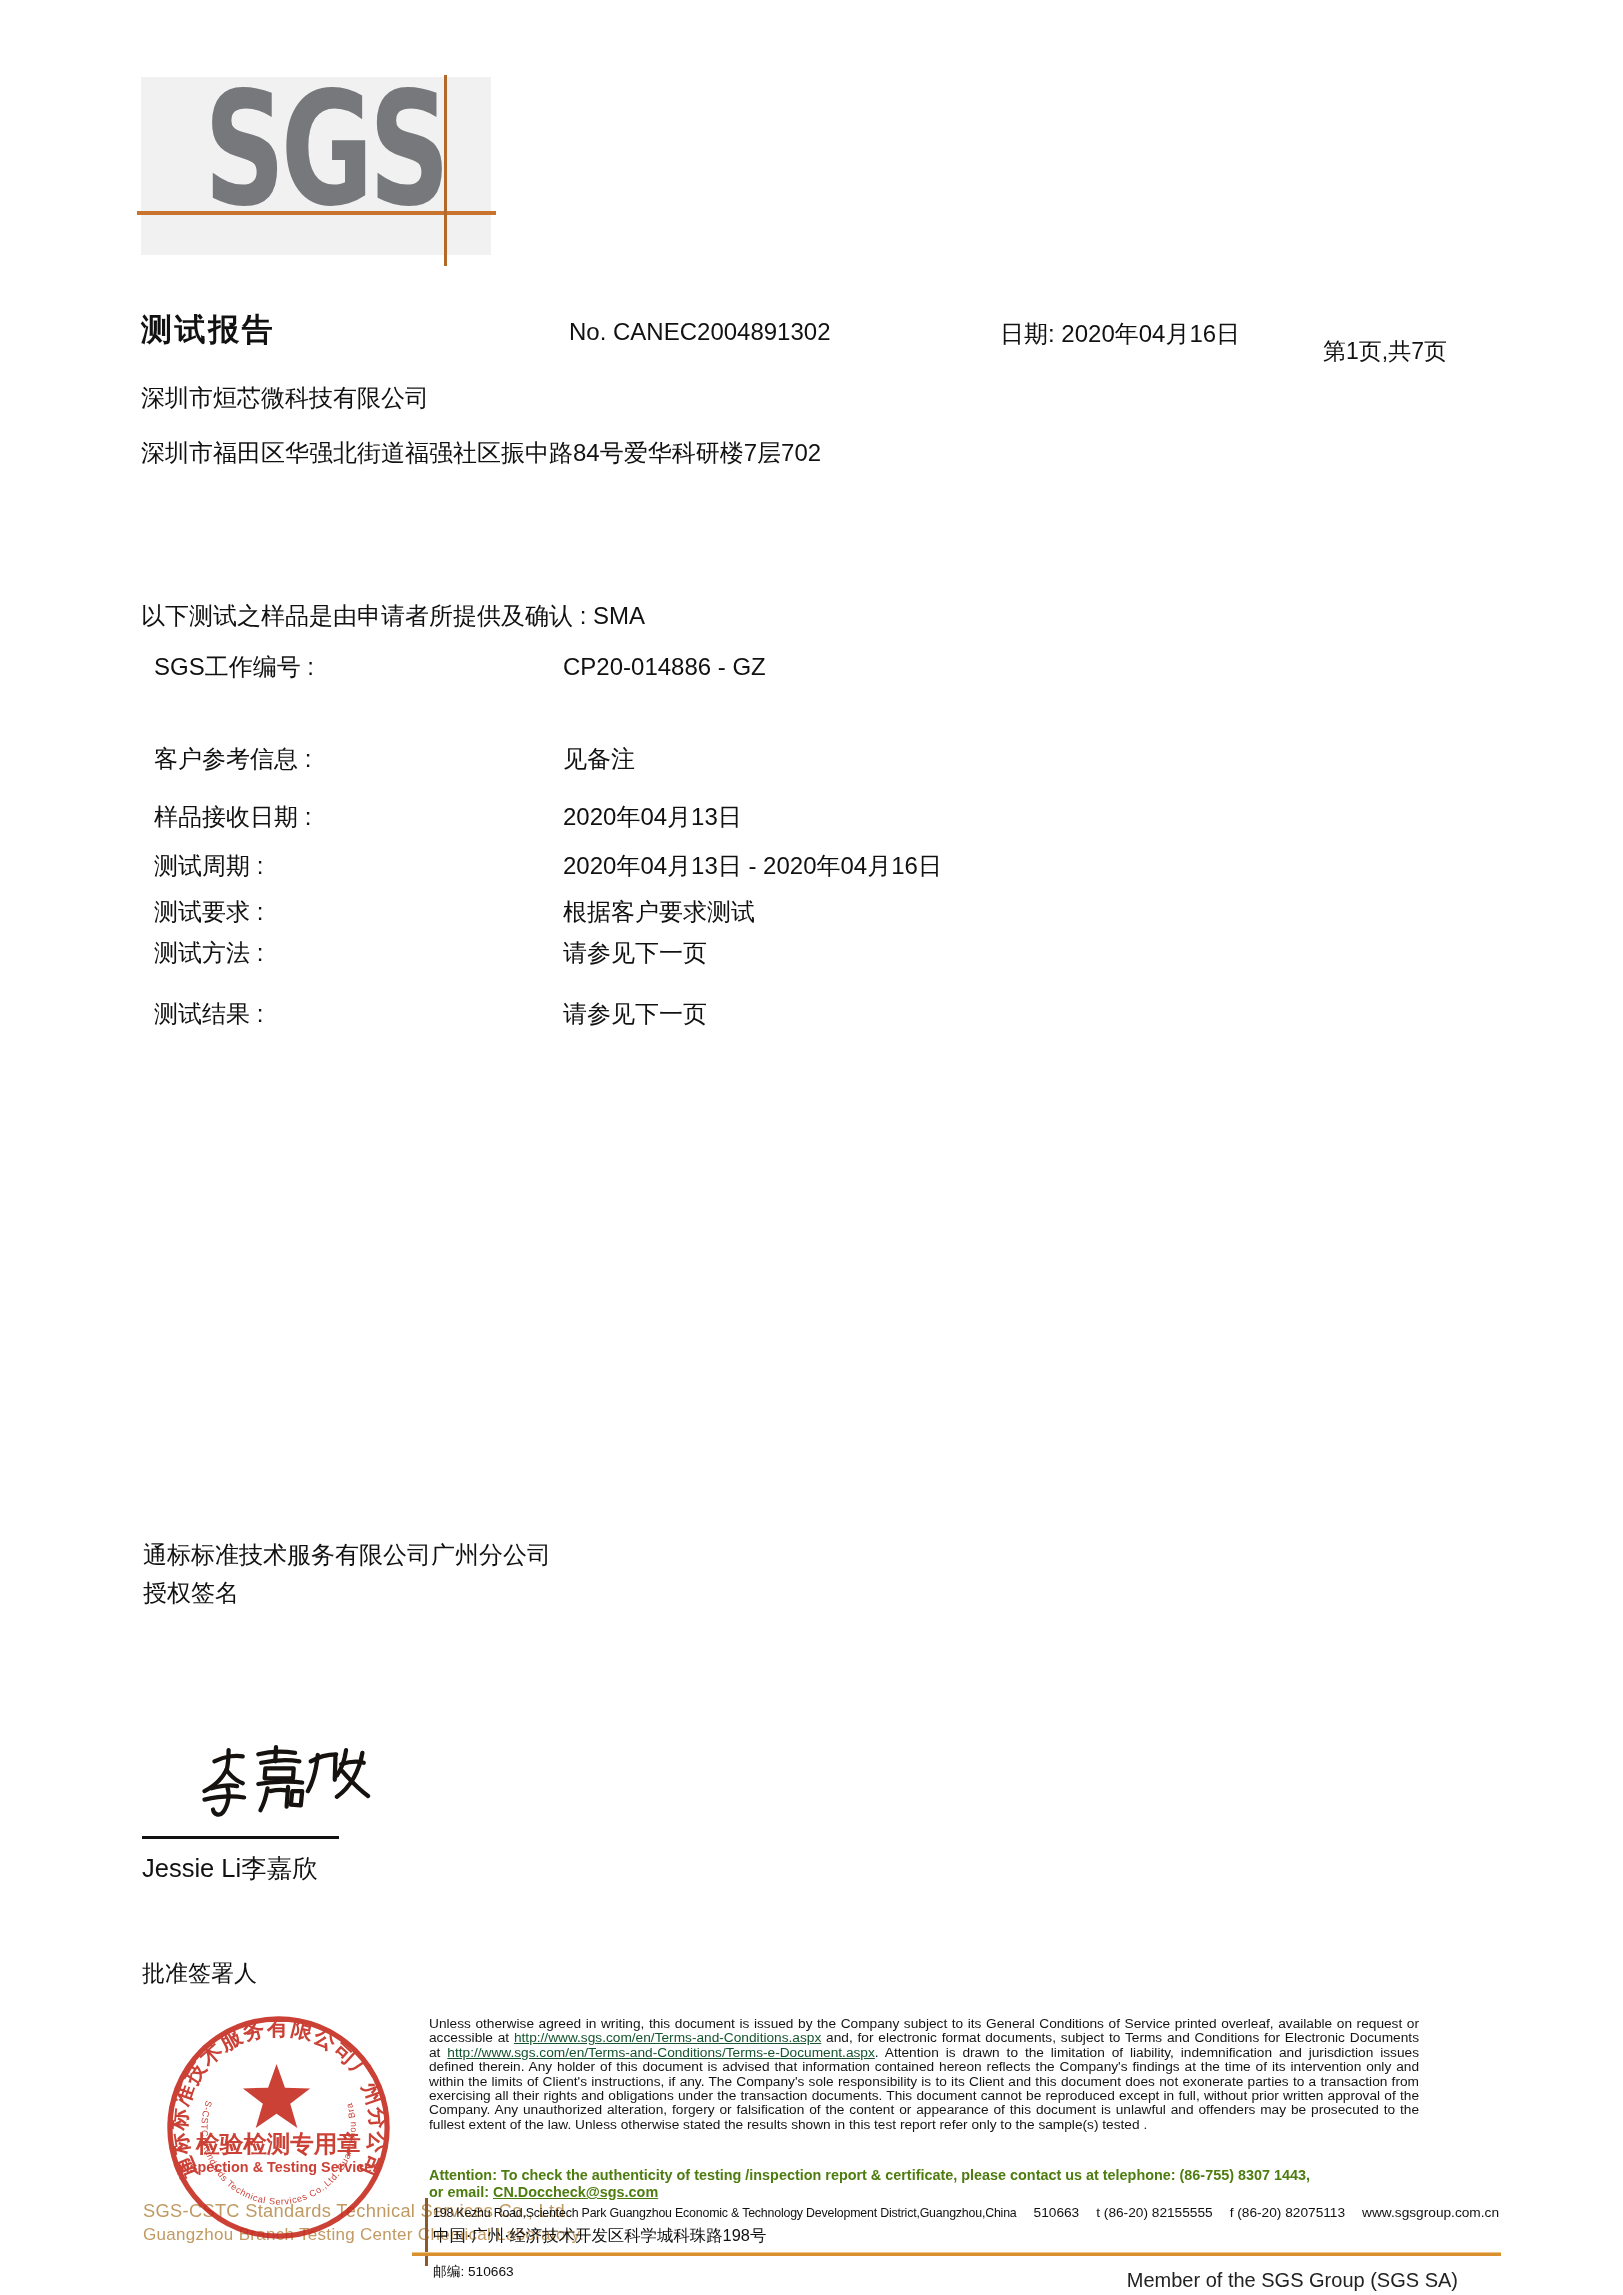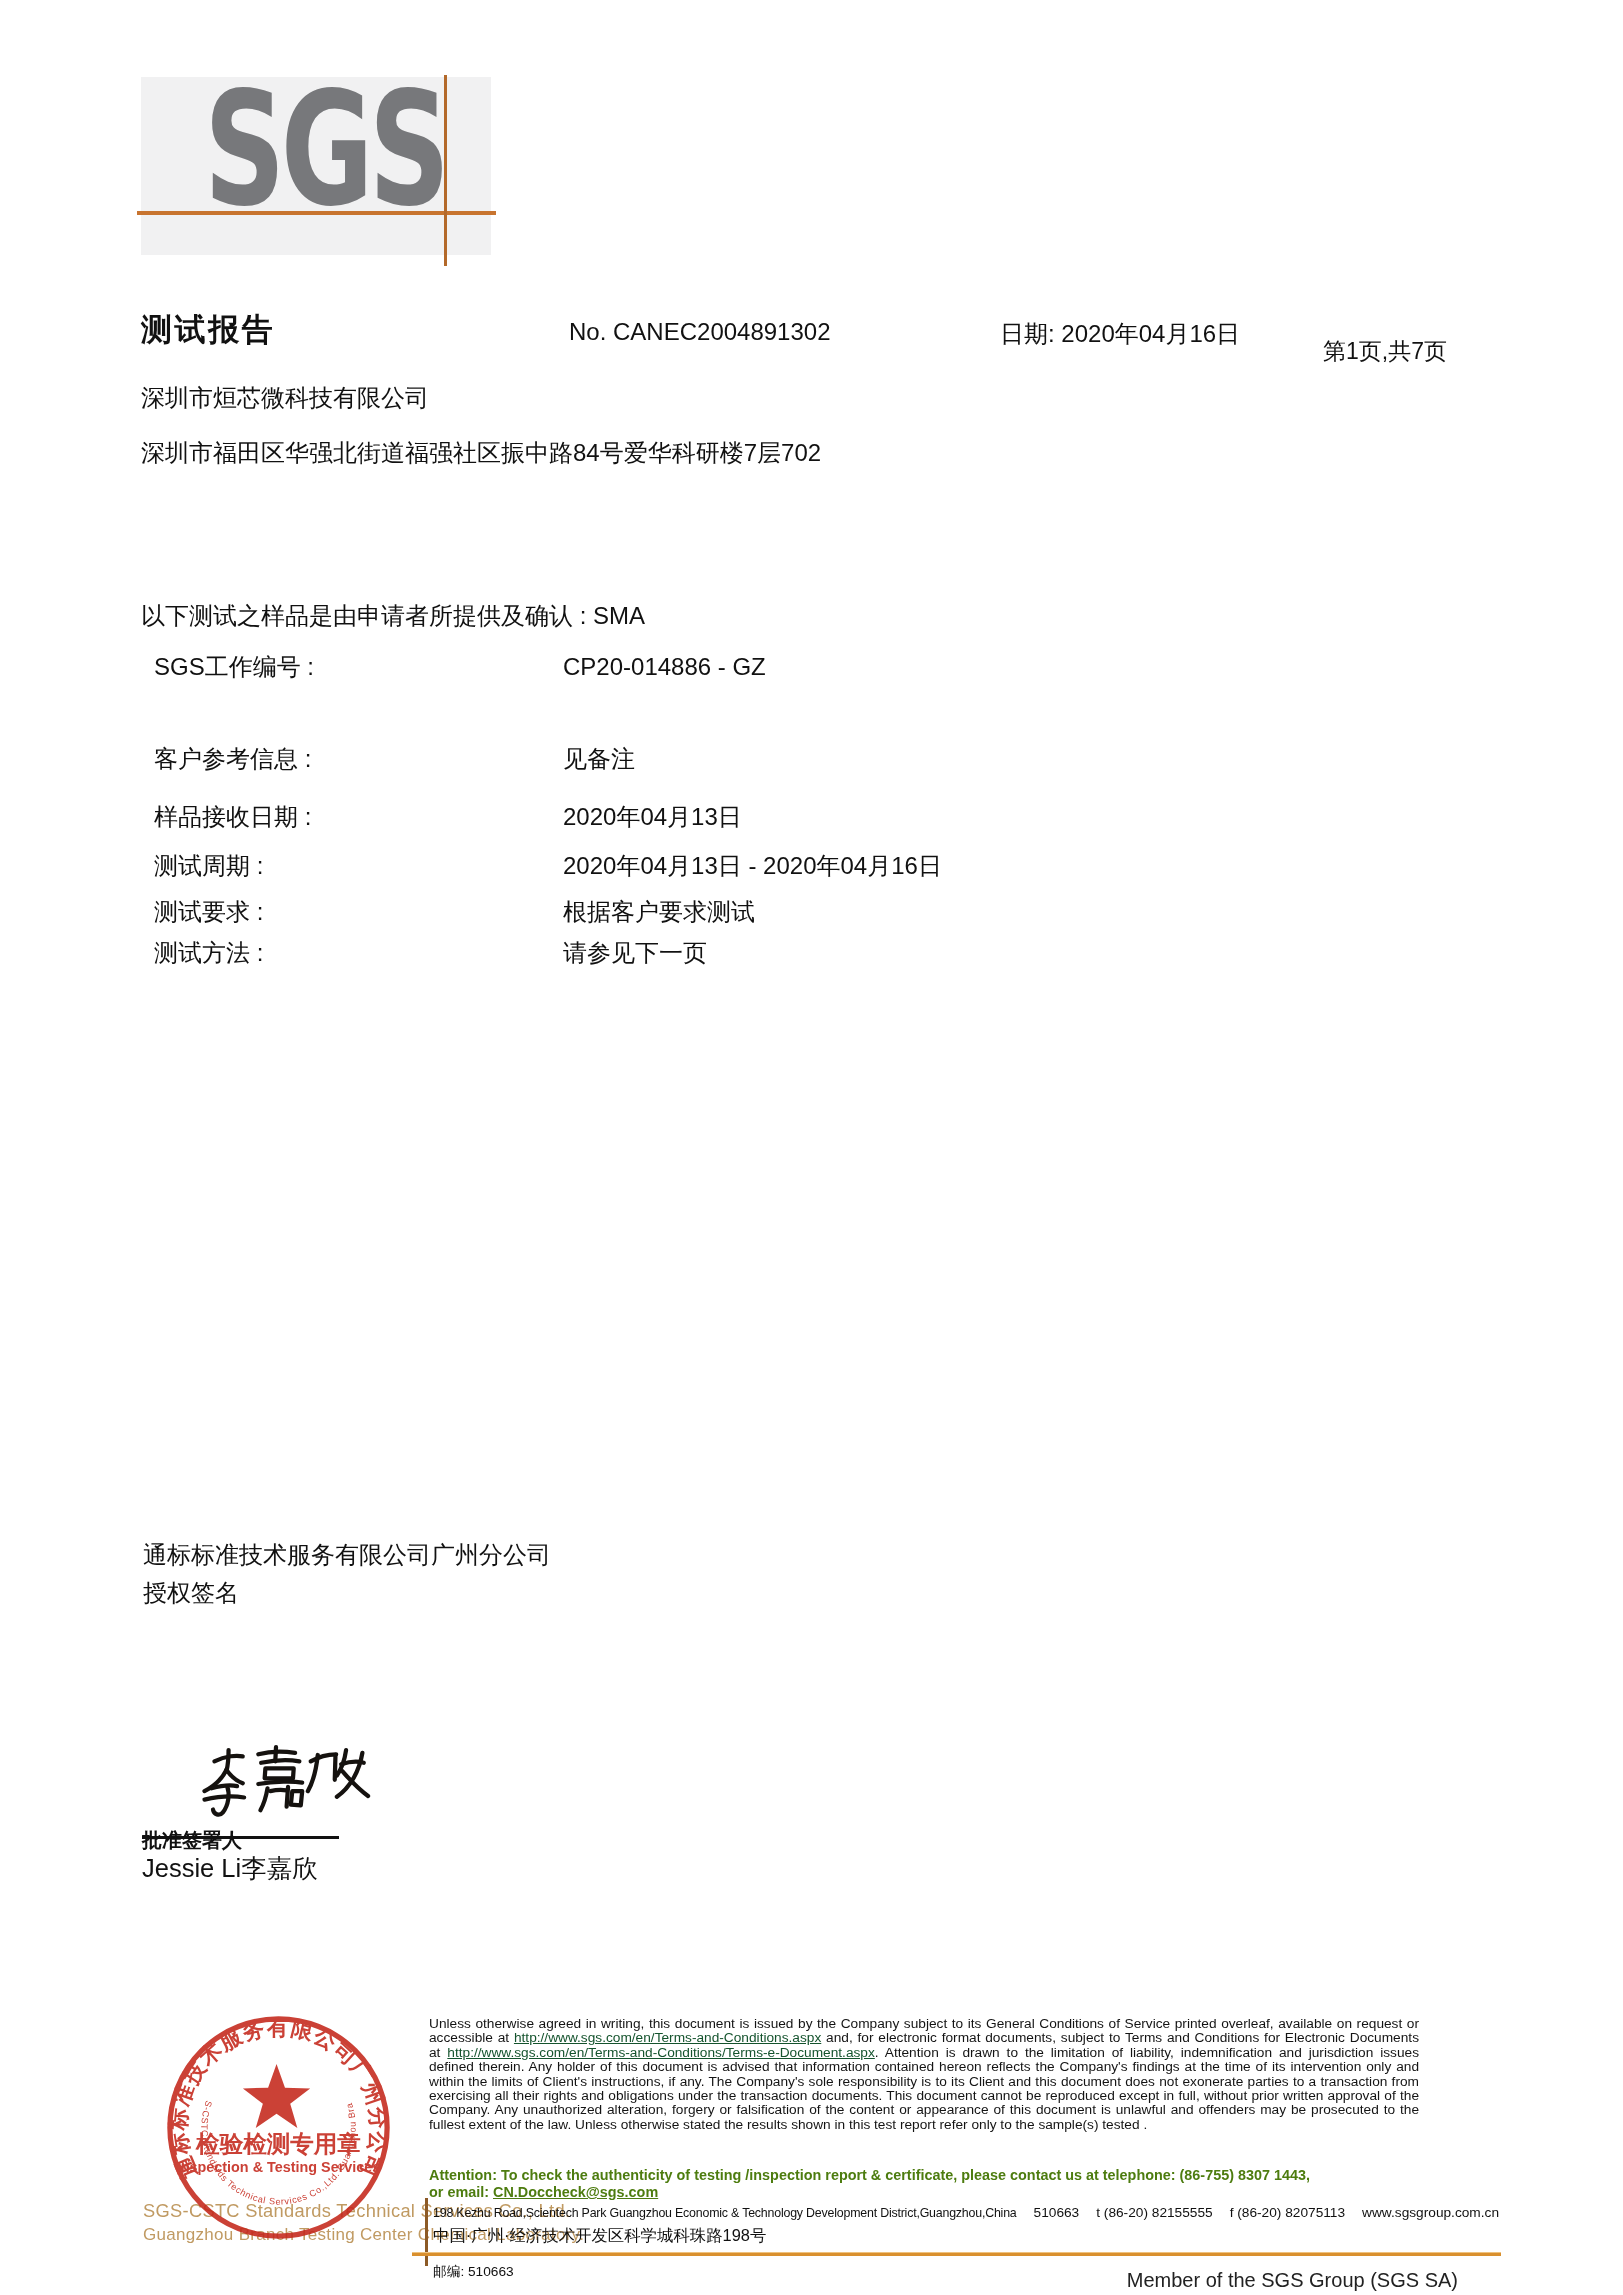--- a/index.html
+++ b/index.html
@@ -35,21 +35,21 @@
   .irow .lbl{display:inline-block;min-width:409px;}
   .r0{top:651px;} .r1{top:697px;} .r2{top:743px;} .r3{top:801px;}
   .r4{top:850px;} .r5{top:896px;} .r6{top:937px;} .r7{top:998px;}
 
   
   .sig-company{left:143px;top:1539px;font-size:24px;}
   .sig-auth{left:143px;top:1577px;font-size:24px;}
   .sig-svg{left:196px;top:1744px;}
   .sig-line{left:142px;top:1836px;width:197px;height:3.3px;background:#111;}
   .sig-name{left:142px;top:1851px;font-size:25.5px;}
-  .sig-title{left:142px;top:1827px;font-size:20px;font-weight:bold;}
+  .sig-title{left:142px;top:1958px;font-size:23px;}
 
   
   .lab-line1{left:143px;top:2200px;font-size:18.3px;color:#c09a62;letter-spacing:0.3px;}
   .lab-line2{left:143px;top:2225px;font-size:17px;color:#c09a62;letter-spacing:0.3px;}
   .stamp{left:164px;top:2013px;width:229px;height:229px;opacity:0.88;}
 
   
   .legal{
     left:429px;top:2017px;width:990px;font-size:13.7px;line-height:14.4px;
     text-align:justify;color:#141414;
@@ -102,20 +102,23 @@
     <span class="lbl">样品接收日期 :</span><span>2020年04月13日</span>
   </div>
   <div class="abs irow r4">
     <span class="lbl">测试周期 :</span><span>2020年04月13日 - 2020年04月16日</span>
   </div>
   <div class="abs irow r6">
     <span class="lbl">测试方法 :</span><span>请参见下一页</span>
   </div>
   <div class="abs irow r5">
     <span class="lbl">测试要求 :</span><span>根据客户要求测试</span>
+  </div>
+  <div class="abs irow r7">
+    <span class="lbl">测试结果 :</span><span>请参见下一页</span>
   </div>
 
   <div class="abs sig-company">通标标准技术服务有限公司广州分公司</div>
   <div class="abs sig-auth">授权签名</div>
 
   <svg class="abs sig-svg" width="177" height="85" viewBox="0 0 250 115">
     <g fill="none" stroke="#15120f" stroke-width="6" stroke-linecap="round" stroke-linejoin="round">
       <path d="M26,22 C42,14 58,13 66,15"></path>
       <path d="M46,6 C46,18 45,28 43,36"></path>
       <path d="M43,34 C36,48 24,58 12,64"></path>

